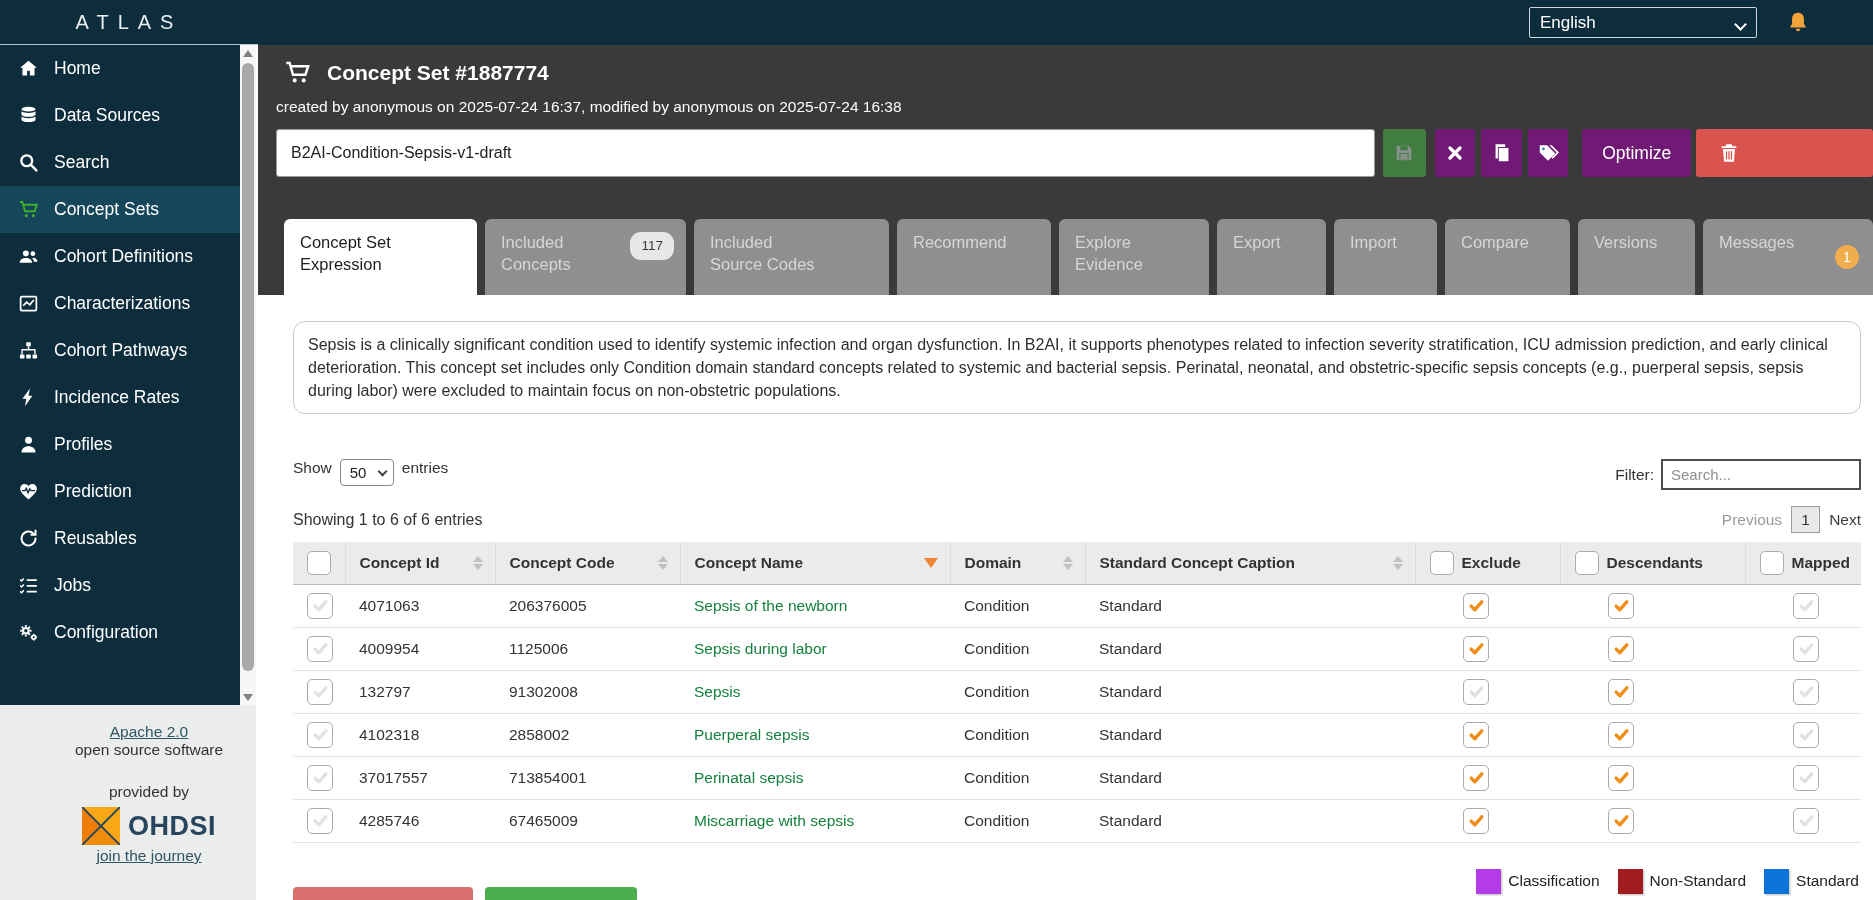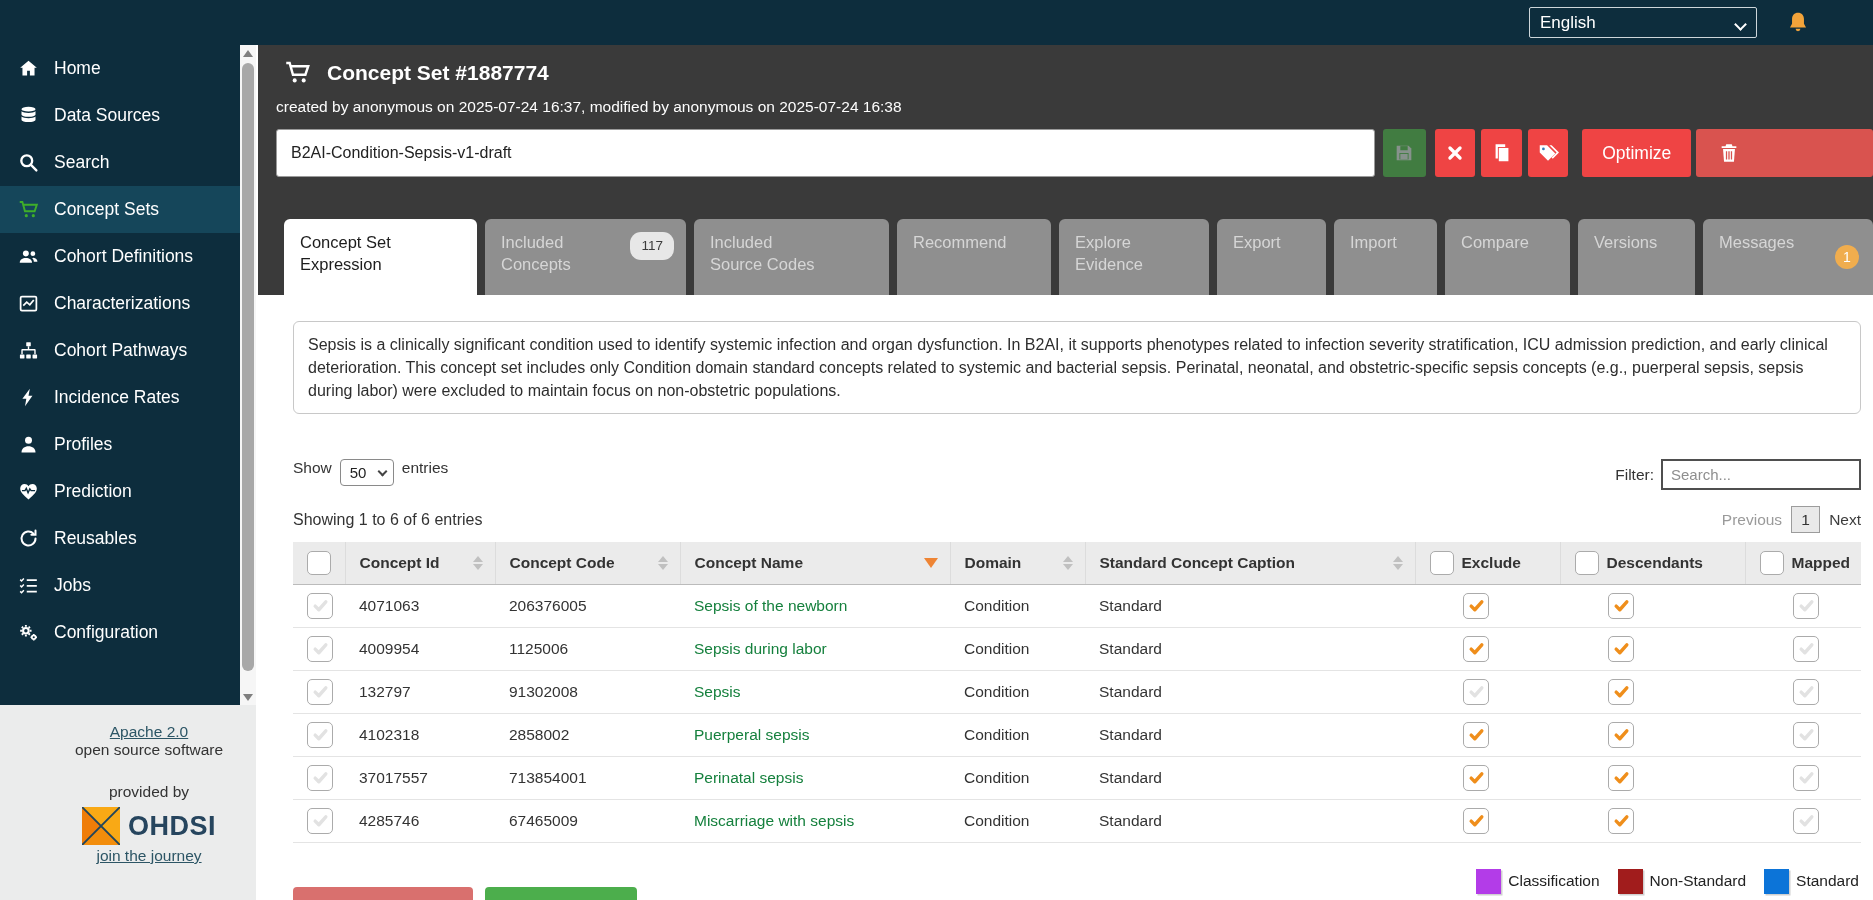--- a/index.html
+++ b/index.html
@@ -55,41 +55,41 @@
   .page-title { font-size:21px; font-weight:bold; }
   .meta-line { margin-top:12px; color:#fdfdfd; font-size:15.5px; }
 
   .name-row { margin-top:13px; display:flex; align-items:stretch; height:48px; }
   .name-input { width:1190px; height:48px; border:1px solid #9a9a9a; border-radius:3px; padding:0 14px;
     font-size:16px; color:#222; font-family:"Liberation Sans",sans-serif; }
   .btn { border:none; display:flex; align-items:center; justify-content:center; cursor:pointer; color:#fff;
     font-family:"Liberation Sans",sans-serif; }
   .btn svg { width:22px; height:22px; }
   .btn-save { width:46px; background:#417c41; margin-left:8px; border-radius:3px; }
-  .btn-blue { background:#ef4444; border-radius:3px; }
+  .btn-blue { background:#701a75; border-radius:3px; }
   .btn-x { width:44px; margin-left:9px; }
   .btn-copy { width:44px; margin-left:6px; }
   .btn-tags { width:44px; margin-left:6px; }
   .btn-optimize { width:118px; margin-left:14px; font-size:17.5px; }
   .btn-trash { width:190px; background:#d9534f; margin-left:5px; border-radius:3px; justify-content:flex-start; padding-left:22px; }
 
   
   .tabs { margin-top:auto; display:flex; gap:8px; padding-left:8px; }
   .tab { height:76px; background:#8f8f8f; color:#d6d6d6; border-radius:6px 6px 0 0; font-size:16.5px;
     padding:12px 14px 0 16px; position:relative; cursor:pointer; line-height:22px; }
   .tab.active { background:#fff; color:#1d1d1d; }
   .tab .tab-label { display:inline-block; }
   .tab-badge-pill { position:absolute; right:12px; top:13px; background:#e7e7e7; color:#3b3b3b; font-size:13.5px;
     border-radius:11px; padding:3px 11px; }
   .tab-badge-circle { position:absolute; right:14px; top:26px; background:#f0ad4e; color:#fff; font-size:14px;
     width:24px; height:24px; border-radius:50%; display:flex; align-items:center; justify-content:center; }
 
   
   .content { padding:0 10px 0 35px; }
-  .desc-box { margin-top:26px; width:1568px; border:1px solid #c8c8c8; border-radius:6px; background:#fff;
+  .desc-box { margin-top:26px; width:1568px; border:1px solid #c8c8c8; border-radius:12px; background:#fff;
     padding:11px 14px; font-size:16px; line-height:23px; color:#2e2e2e; }
 
   .controls-row { margin-top:45px; width:1568px; display:flex; font-size:15.5px; color:#333; }
   .show-wrap { position:relative; margin:0 8px; }
   .show-select { appearance:none; -webkit-appearance:none; border:1px solid #8a8a8a; border-radius:4px;
     padding:4px 26px 4px 9px; font-size:15px; background:#fff; color:#222; font-family:"Liberation Sans",sans-serif; }
   .show-chevron { position:absolute; right:8px; top:9px; width:7px; height:7px; border-right:2px solid #444;
     border-bottom:2px solid #444; transform:rotate(45deg); pointer-events:none; }
   .filter-wrap { margin-left:auto; display:flex; align-items:center; gap:7px; }
   .filter-input { width:200px; height:31px; border:2px solid #4f4f4f; padding:0 8px; font-size:15px;
@@ -131,20 +131,21 @@
   .action-btns { position:absolute; left:0; top:18px; display:flex; gap:12px; }
   .act-btn { font-size:17.5px; padding:13px 21px; border-radius:4px; border:none; cursor:pointer;
     font-family:"Liberation Sans",sans-serif; }
   .btn-remove { background:#d9706e; color:#efbdbc; }
   .btn-add { background:#4cae4c; color:#fff; }
 </style>
 </head>
 <body>
 
 <div class="topbar">
+  <div class="brand">ATLAS</div>
   <div class="topbar-right">
     <div class="lang-wrap">
       <select class="lang-select">
         <option>English</option>
       </select>
       <span class="lang-chevron"></span>
     </div>
     <span class="bell">
       <svg viewBox="0 0 24 24" fill="#f2a33a">
           <path d="M12 2.6c-3.4 0-5.5 2.4-5.5 5.8v4.4L4.6 16.2h14.8l-1.9-3.4V8.4c0-3.4-2.1-5.8-5.5-5.8z"></path>

